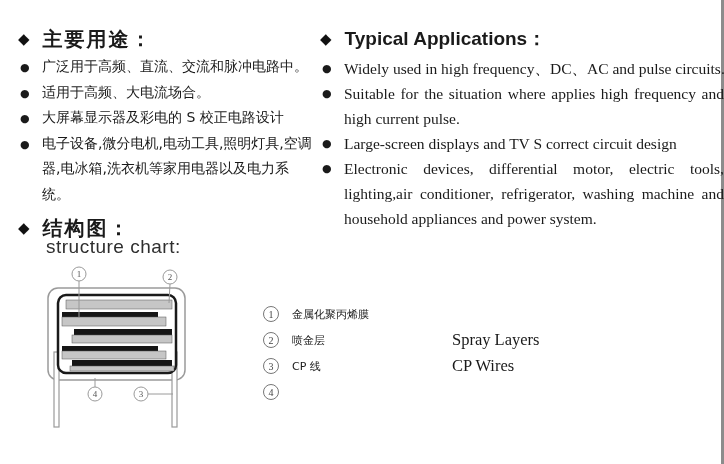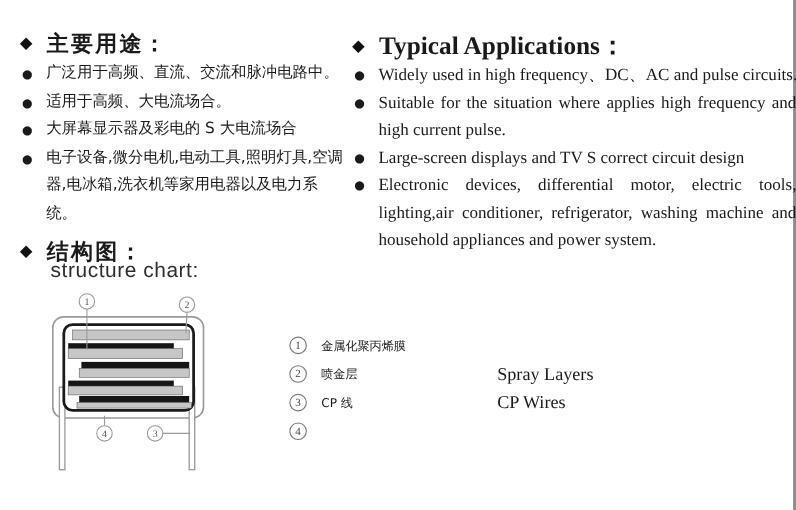--- a/index.html
+++ b/index.html
@@ -7,21 +7,21 @@
     width:724px;height:464px;position:relative;overflow:hidden;
     background:#ffffff;color:#1a1a1a;
     font-family:"Liberation Serif","DejaVu Serif",serif;
   }
   .right-border{position:absolute;top:0;right:0;width:3px;height:464px;background:#8c8c8c;}
 
   
   .sec-heading{position:absolute;display:flex;align-items:center;gap:13px;}
   .diamond{font-family:"DejaVu Sans",sans-serif;font-size:15px;line-height:1;color:#111;}
   .h-zh{font-family:"DejaVu Sans",sans-serif;font-weight:bold;font-size:20px;letter-spacing:2px;}
-  .h-en{font-family:Liberation Serif, serif;font-weight:bold;font-size:23px;}
+  .h-en{font-family:Liberation Sans, sans-serif;font-weight:bold;font-size:19px;}
   .heading-uses{left:18px;top:26px;}
   .heading-apps{left:320px;top:26px;}
   .heading-structure{left:18px;top:215px;}
   .h-structure-en{
     position:absolute;left:46px;top:236px;
     font-family:"Liberation Sans","DejaVu Sans",sans-serif;
     font-size:19px;color:#2e2e2e;letter-spacing:0.5px;
   }
 
   
@@ -60,21 +60,21 @@
   <li>
     <span class="dot">●</span>
     <span>广泛用于高频、直流、交流和脉冲电路中。</span>
   </li>
   <li>
     <span class="dot">●</span>
     <span>适用于高频、大电流场合。</span>
   </li>
   <li>
     <span class="dot">●</span>
-    <span>大屏幕显示器及彩电的 S 大电流场合</span>
+    <span>大屏幕显示器及彩电的 S 校正电路设计</span>
   </li>
   <li>
     <span class="dot">●</span>
     <span>电子设备,微分电机,电动工具,照明灯具,空调器,电冰箱,洗衣机等家用电器以及电力系统。</span>
   </li>
 </ul>
 
 <div class="sec-heading heading-apps">
   <span class="diamond">◆</span>
   <span class="h-en">Typical Applications：</span>

